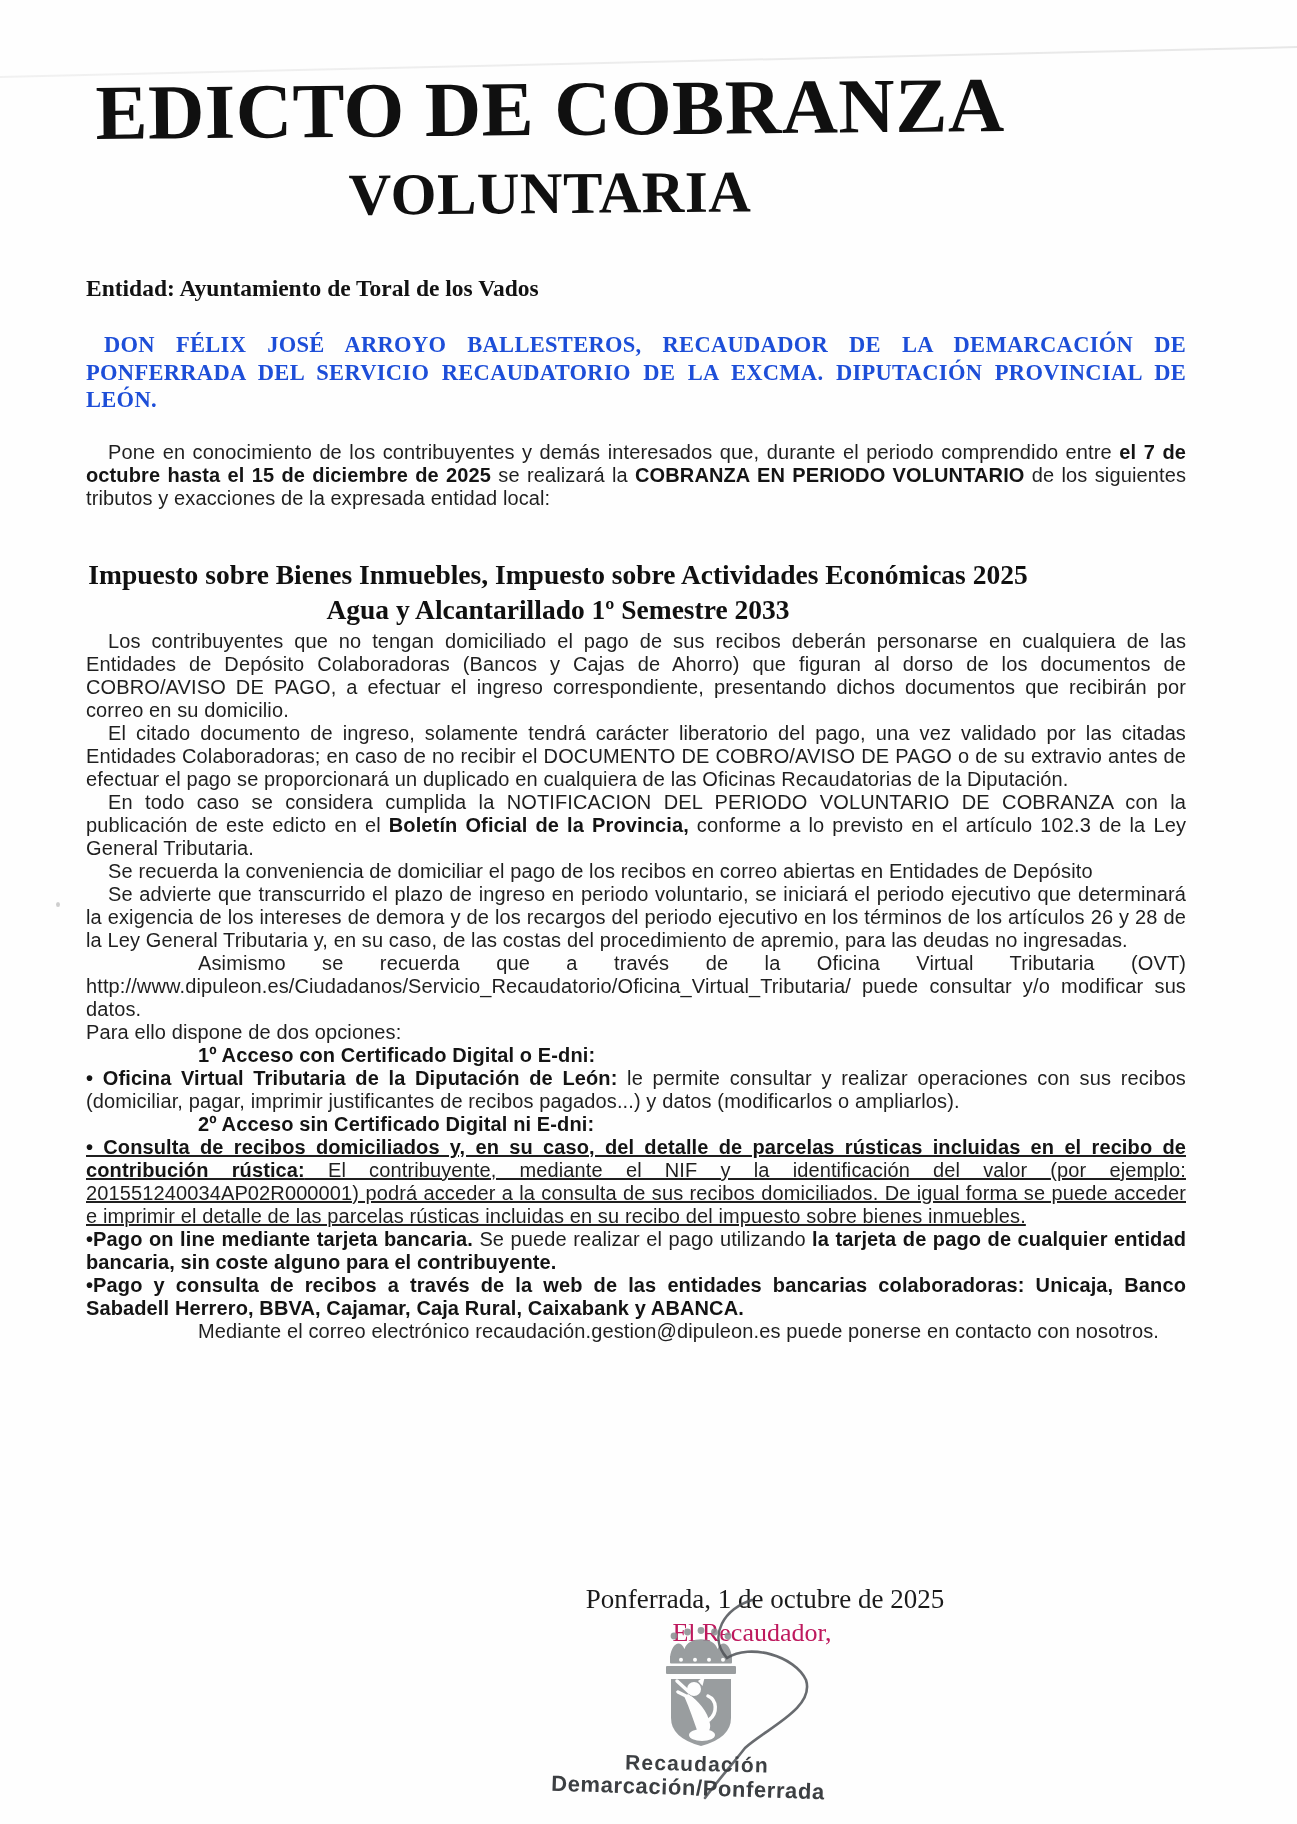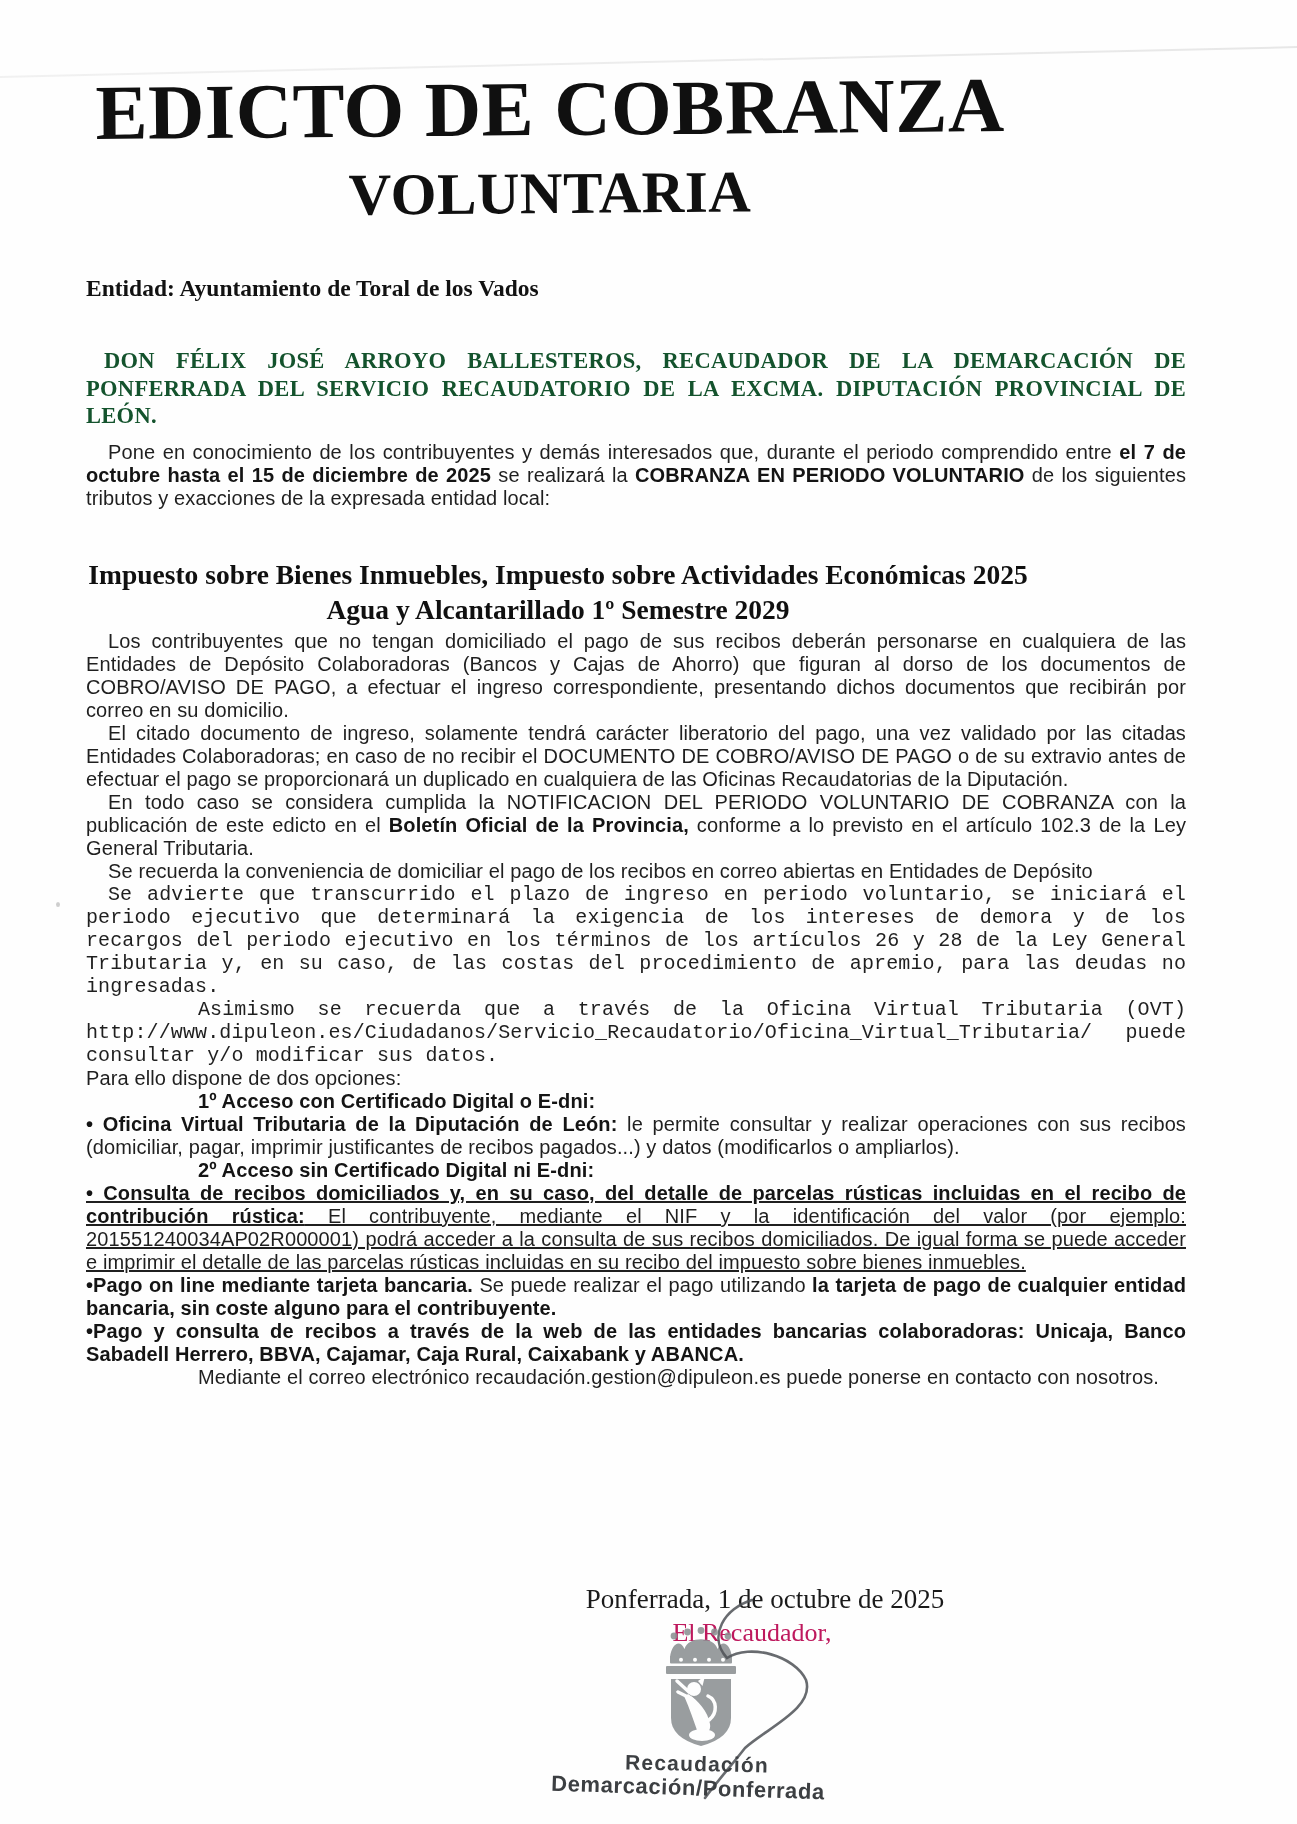--- a/index.html
+++ b/index.html
@@ -24,35 +24,35 @@
   .title2{
     position:absolute;top:163px;left:0;width:1100px;text-align:center;
     font:bold 59px/1.05 "Liberation Serif",serif;color:#101010;
     transform:rotate(-0.45deg);letter-spacing:.5px;
   }
   .entity{
     position:absolute;top:274px;left:86px;
     font:bold 23.5px/1.2 "Liberation Serif",serif;color:#121212;
   }
   .officer{
-    position:absolute;top:347px;left:86px;width:1100px;
-    font:bold 22.5px/27.6px "Liberation Serif",serif;color:#14532d;
+    position:absolute;top:331px;left:86px;width:1100px;
+    font:bold 22.5px/27.6px "Liberation Serif",serif;color:#1d4ed8;
     text-align:justify;text-indent:18px;word-spacing:5px;letter-spacing:.3px;
   }
   .intro{position:absolute;top:441px;left:86px;width:1100px;text-indent:22px;}
   .heading{
     position:absolute;top:557px;left:0;width:1100px;text-align:center;
     font:bold 27.5px/35px "Liberation Serif",serif;color:#101010;margin-left:8px;
   }
   .bodyblock{position:absolute;top:630px;left:86px;width:1100px;}
   p.para{margin:0;}
   .ind{text-indent:22px;}
   .bigind{text-indent:112px;}
   .opt{text-indent:112px;font-weight:bold;color:#141414;}
-  .g4{margin-top:4px;font-family:Liberation Mono, monospace;}.g6{margin-top:6px;}.g26{margin-top:26px;}.g30{margin-top:30px;text-decoration:underline;}
+  .g4{margin-top:4px;}.g6{margin-top:6px;}.g26{margin-top:26px;}.g30{margin-top:30px;text-decoration:underline;}
   
   .place-date{
     position:absolute;top:1583px;left:465px;width:600px;text-align:center;
     font:27px/1.2 "Liberation Serif",serif;color:#1a1a1a;
   }
   .signer{
     position:absolute;top:1617px;left:452px;width:600px;text-align:center;
     font:26px/1.2 "Liberation Serif",serif;color:#be185d;
   }
   .seal{position:absolute;left:658px;top:1626px;width:86px;height:124px;opacity:.88;}
@@ -90,21 +90,21 @@
   <div class="title2">VOLUNTARIA</div>
 
   <div class="entity">Entidad: Ayuntamiento de Toral de los Vados</div>
 
   <div class="officer">DON FÉLIX JOSÉ ARROYO BALLESTEROS, RECAUDADOR DE LA DEMARCACIÓN DE PONFERRADA DEL SERVICIO RECAUDATORIO DE LA EXCMA. DIPUTACIÓN PROVINCIAL DE LEÓN.</div>
 
   <p class="intro bodytext para"><span>Pone en conocimiento de los contribuyentes y demás interesados que, durante el periodo comprendido entre </span><span class="b">el 7 de octubre hasta el 15 de diciembre de 2025</span><span> se realizará la </span><span class="b">COBRANZA EN PERIODO VOLUNTARIO</span><span> de los siguientes tributos y exacciones de la expresada entidad local:</span></p>
 
   <div class="heading">
     <div>Impuesto sobre Bienes Inmuebles, Impuesto sobre Actividades Económicas 2025</div>
-    <div>Agua y Alcantarillado 1º Semestre 2029</div>
+    <div>Agua y Alcantarillado 1º Semestre 2033</div>
   </div>
 
   <div class="bodyblock bodytext">
       <p class="para ind"><span>Los contribuyentes que no tengan domiciliado el pago de sus recibos deberán personarse en cualquiera de las Entidades de Depósito Colaboradoras (Bancos y Cajas de Ahorro) que figuran al dorso de los documentos de COBRO/AVISO DE PAGO, a efectuar el ingreso correspondiente, presentando dichos documentos que recibirán por correo en su domicilio.</span></p>
       <p class="para ind g6"><span>El citado documento de ingreso, solamente tendrá carácter liberatorio del pago, una vez validado por las citadas Entidades Colaboradoras; en caso de no recibir el DOCUMENTO DE COBRO/AVISO DE PAGO o de su extravio antes de efectuar el pago se proporcionará un duplicado en cualquiera de las Oficinas Recaudatorias de la Diputación.</span></p>
       <p class="para ind g6"><span>En todo caso se considera cumplida la NOTIFICACION DEL PERIODO VOLUNTARIO DE COBRANZA con la publicación de este edicto en el </span><span class="b">Boletín Oficial de la Provincia,</span><span> conforme a lo previsto en el artículo 102.3 de la Ley General Tributaria.</span></p>
       <p class="para ind g6"><span>Se recuerda la conveniencia de domiciliar el pago de los recibos en correo abiertas en Entidades de Depósito</span></p>
       <p class="para ind g4"><span>Se advierte que transcurrido el plazo de ingreso en periodo voluntario, se iniciará el periodo ejecutivo que determinará la exigencia de los intereses de demora y de los recargos del periodo ejecutivo en los términos de los artículos 26 y 28 de la Ley General Tributaria y, en su caso, de las costas del procedimiento de apremio, para las deudas no ingresadas.</span></p>
       <p class="para bigind g4"><span>Asimismo se recuerda que a través de la Oficina Virtual Tributaria (OVT) </span><span class="nw">http://www.dipuleon.es/Ciudadanos/Servicio_Recaudatorio/Oficina_Virtual_Tributaria/</span><span> puede consultar y/o modificar sus datos.</span></p>
       <p class="para"><span>Para ello dispone de dos opciones:</span></p>

